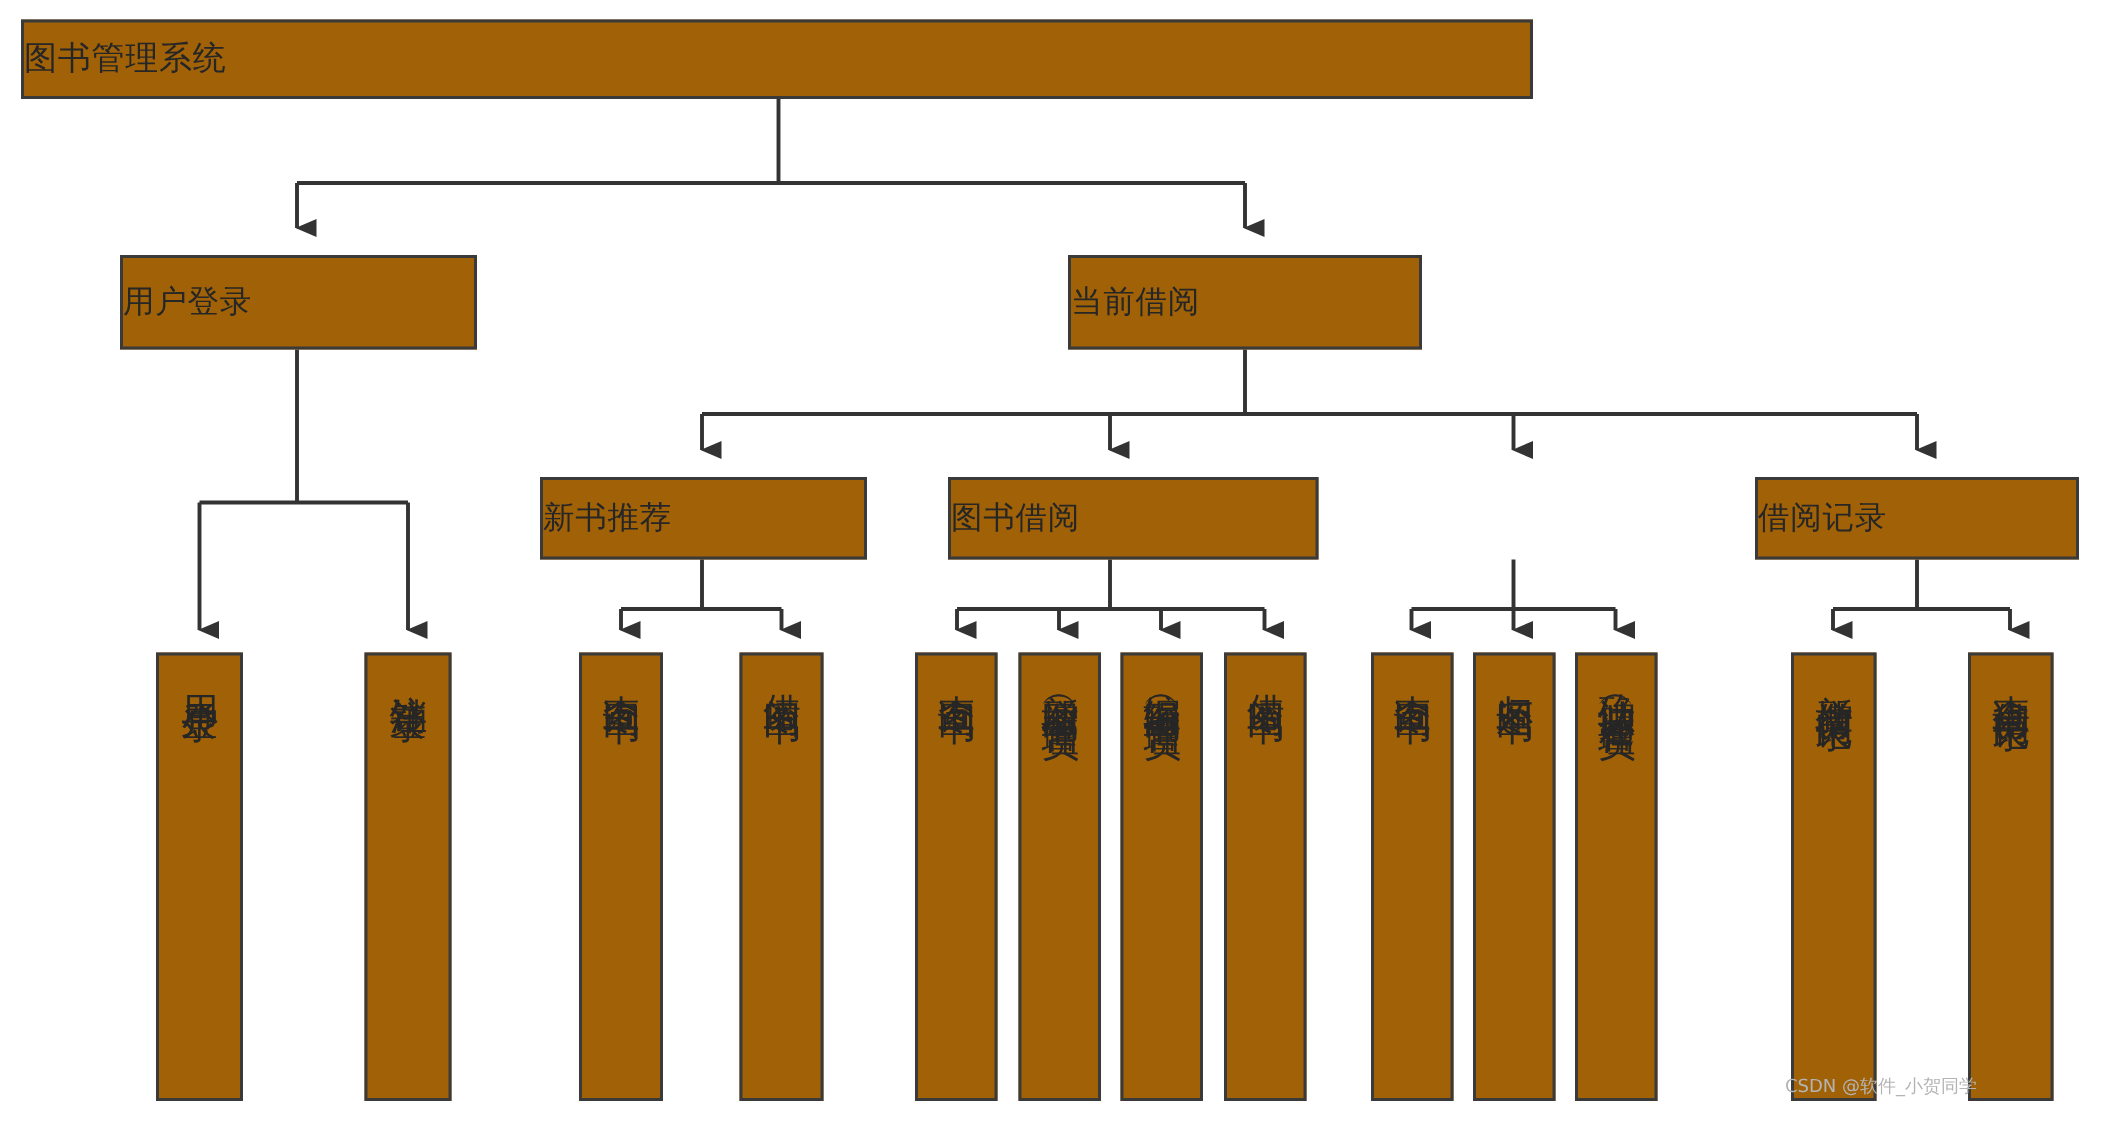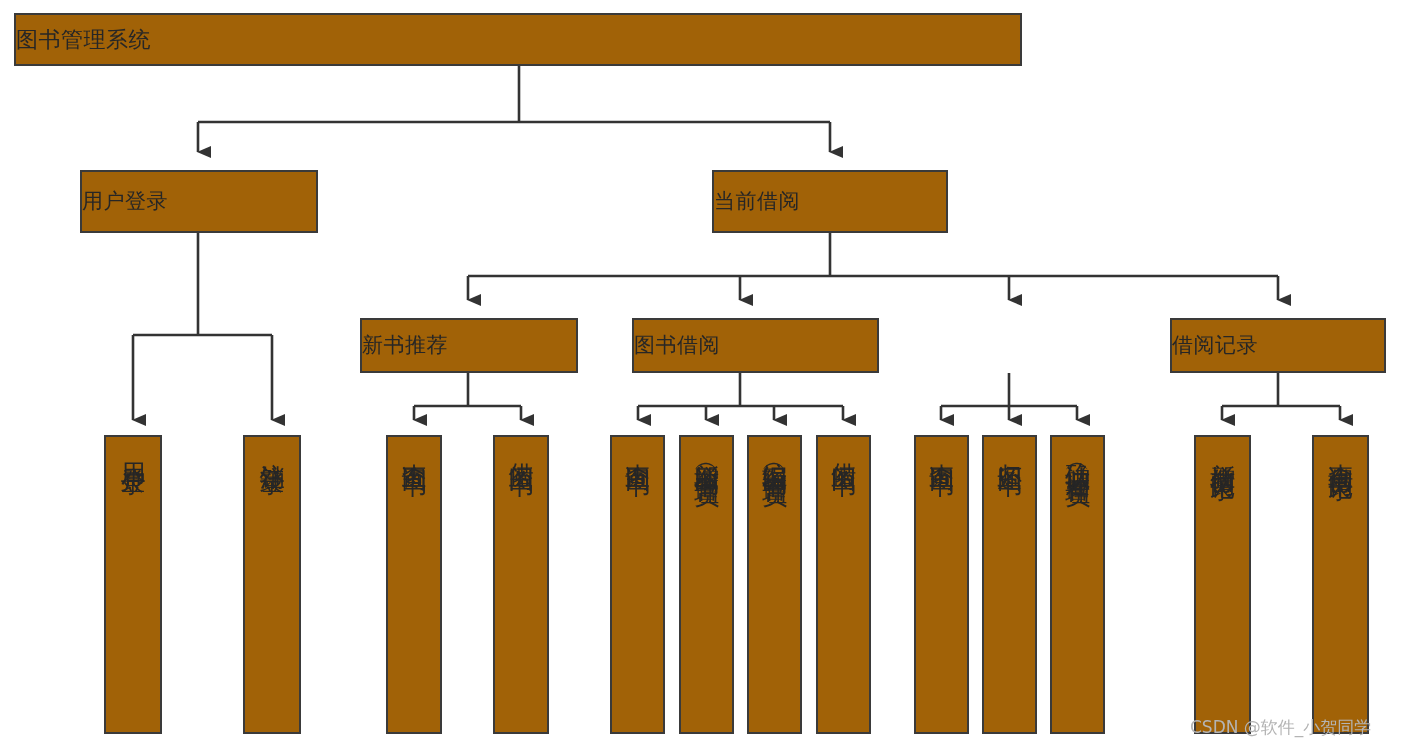--- a/index.html
+++ b/index.html
@@ -61,21 +61,21 @@
     text-orientation: upright;
     -webkit-writing-mode: vertical-rl;
     font-size: 25px;
     line-height: 1.18;
     letter-spacing: 3px;
     white-space: nowrap;
     margin: 0 auto;
   }
   .watermark {
     position: absolute;
-    font-size: 17px;
+    font-size: 12px;
     color: #b4b4b4;
     white-space: nowrap;
     z-index: 5;
     font-family: "DejaVu Sans", "Liberation Sans", sans-serif;
   }
 </style>
 </head>
 <body>
 
 <div id="canvas">

